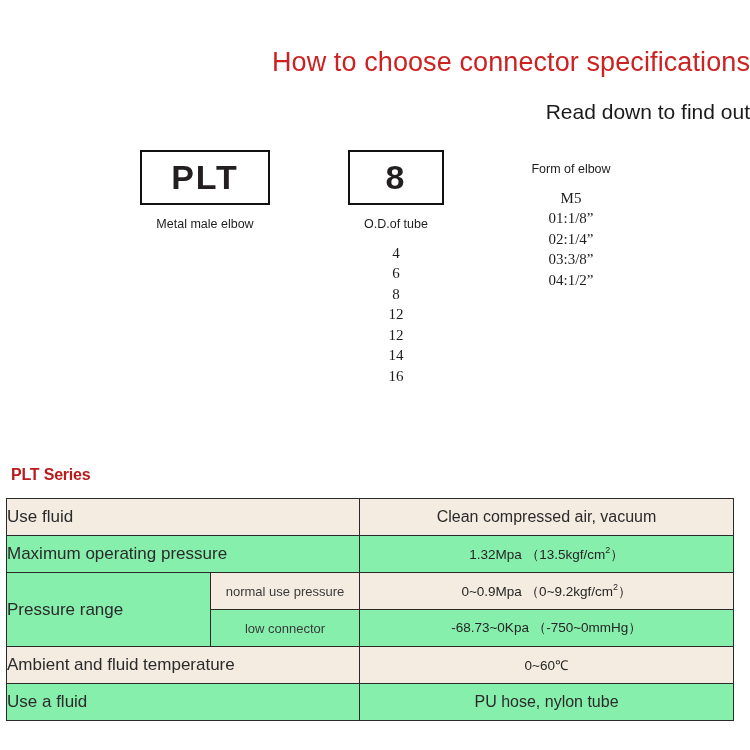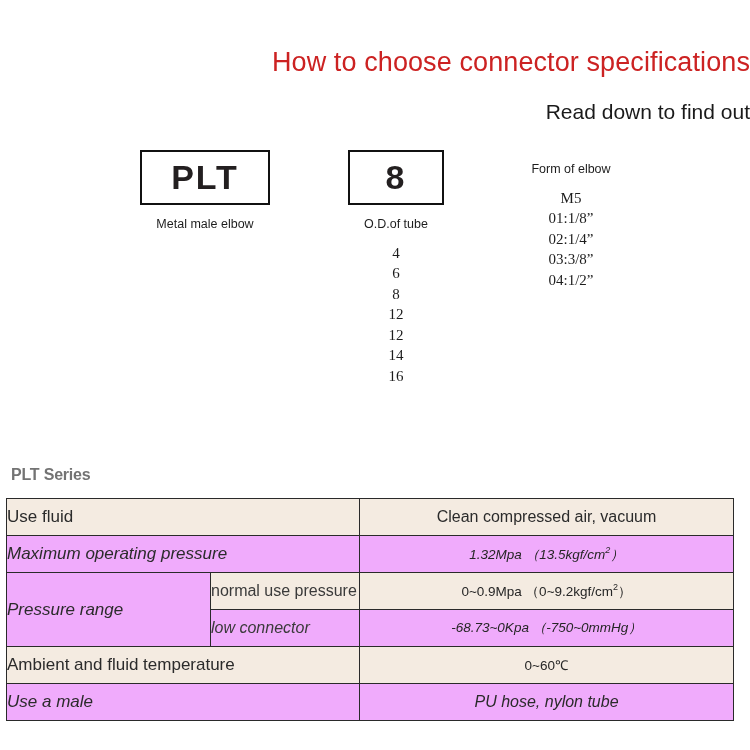--- a/index.html
+++ b/index.html
@@ -80,48 +80,48 @@
   #group-thread  { left: 524px; width: 94px; }
 
   
   #spec-heading {
     position: absolute;
     left: 11px;
     top: 466px;
     font-size: 16px;
     font-weight: bold;
     letter-spacing: -0.2px;
-    color: #737373;
+    color: #b91c1c;
   }
   #spec-table {
     position: absolute;
     left: 6px;
     top: 498px;
     width: 727px;
     border-collapse: collapse;
     table-layout: fixed;
   }
   #spec-table td {
     border: 1px solid #2a2a2a;
     height: 37px;
     padding: 0 0 0 0;
     vertical-align: middle;
   }
   .beige { background: #f4ebe1; }
-  .white { background: #f0abfc; font-style: italic; }
+  .white { background: #86efac; }
   .lbl {
     font-size: 17px;
     color: #2b2b2b;
     padding-left: 10px;
     text-align: left;
   }
   .sublbl {
-    font-size: 16px;
+    font-size: 13px;
     color: #3a3a3a;
-    text-align: left;
+    text-align: center;
   }
   .val {
     text-align: center;
     font-size: 13.5px;
     color: #262626;
   }
   .val-lg {
     text-align: center;
     font-size: 16px;
     color: #2b2b2b;
@@ -200,18 +200,18 @@
       <td class="sublbl white">low connector</td>
       <td class="val white">-68.73~0Kpa （-750~0mmHg）</td>
     </tr>
 
     <tr>
       <td class="lbl beige" colspan="2">Ambient and fluid temperature</td>
       <td class="val beige">0~60℃</td>
     </tr>
 
     <tr>
-      <td class="lbl white" colspan="2">Use a male</td>
+      <td class="lbl white" colspan="2">Use a fluid</td>
       <td class="val-lg white">PU hose, nylon tube</td>
     </tr>
 
   </tbody>
 </table>
 
 </body></html>

